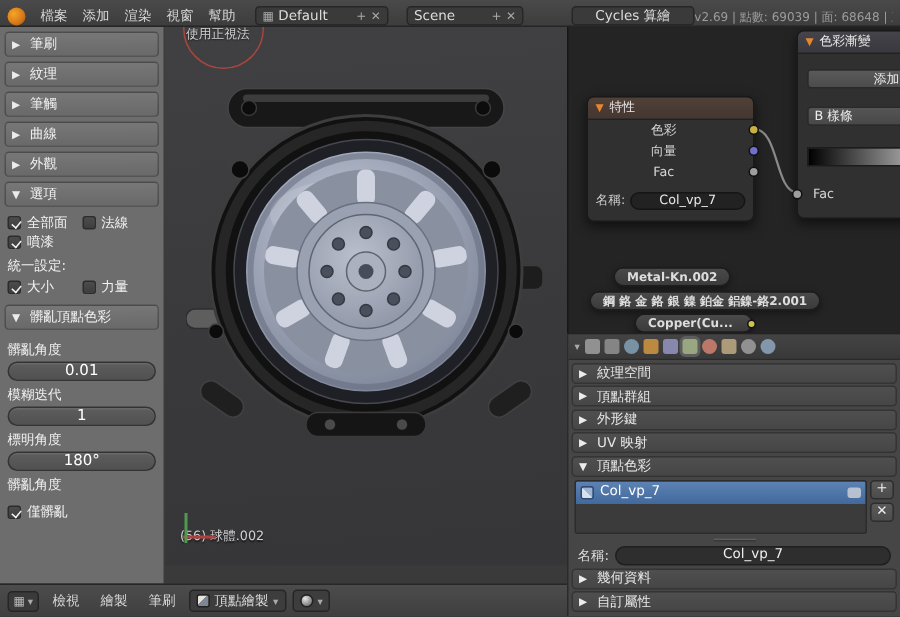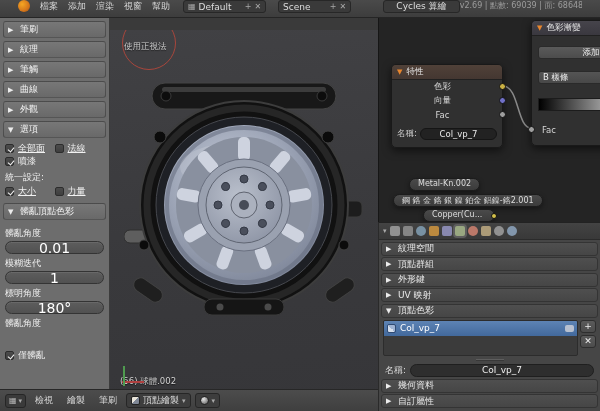--- a/index.html
+++ b/index.html
@@ -7,21 +7,21 @@
   body {
     position: relative; overflow: hidden;
     background: #3a3a3a;
     font-family: "DejaVu Sans", "Liberation Sans", sans-serif;
     font-size: 9px; color: #dcdcdc;
   }
 
   
   .top-header { position:absolute; left:0; top:0; width:600px; height:18px;
     background:linear-gradient(#4a4a4a,#3d3d3d); border-bottom:1px solid #252525;
-    display:flex; align-items:flex-start; padding:0 18px; z-index:20; }
+    display:flex; align-items:flex-end; padding:0 5px; z-index:20; }
   .logo { width:12px; height:12px; border-radius:50%; flex:none; margin-right:5px;
     background:radial-gradient(circle at 35% 35%, #f5a623, #d4761b 60%, #9c4f0e); }
   .menu-item { padding:0 5px; color:#d8d8d8; white-space:nowrap; }
   .hdr-box { display:flex; align-items:center; gap:3px; background:#3a3a3a;
     border:1px solid #272727; border-radius:3px; height:13px; padding:0 4px; color:#ddd; }
   .hdr-box .mini { color:#a8a8a8; font-size:8px; }
   .stats { margin-left:auto; color:#9c9c9c; font-size:8px; white-space:nowrap; overflow:hidden; }
 
   
   .tool-shelf { position:absolute; left:0; top:18px; width:110px; height:371px;
@@ -30,28 +30,28 @@
     border:1px solid rgba(0,0,0,.28); background:linear-gradient(#777,#696969);
     margin-bottom:3px; padding:0 4px; }
   .tri { font-size:7px; color:#ececec; width:8px; flex:none; }
   .shelf-body { padding:1px 2px 5px; }
   .cb-row { display:flex; align-items:center; gap:4px; height:13px; }
   .cb { width:9px; height:9px; flex:none; background:linear-gradient(#4c4c4c,#3e3e3e);
     border:1px solid #2c2c2c; border-radius:2px; position:relative; }
   .cb.checked::after { content:""; position:absolute; left:2.5px; top:0.5px; width:3px; height:5px;
     border:solid #f2f2f2; border-width:0 1.5px 1.5px 0; transform:rotate(40deg); }
   .two-col { display:flex; }
-  .two-col .cb-row { width:50%;text-decoration:underline; }
+  .two-col .cb-row { width:50%; }
   .sub-label, .field-label { margin:3px 0 1px; color:#f0f0f0; }
   .val-field { height:13px; background:linear-gradient(#5d5d5d,#515151); border:1px solid #343434;
     border-radius:7px; color:#fff; display:flex; align-items:center; justify-content:center;
-    font-size:14px; box-shadow:inset 0 1px 0 rgba(255,255,255,.08); }
-
-  
-  .viewport { position:absolute; left:110px; top:30px; width:268px; height:371px;
+    font-size:10px; box-shadow:inset 0 1px 0 rgba(255,255,255,.08); }
+
+  
+  .viewport { position:absolute; left:110px; top:6px; width:268px; height:371px;
     background:linear-gradient(175deg,#414144,#39393c 60%,#363639); overflow:hidden; }
   .vp-label { position:absolute; color:#d2d2d2; font-size:8.5px; text-shadow:0 1px 1px rgba(0,0,0,.6); }
   .brush-cursor { position:absolute; width:54px; height:54px; border:1px solid #a8463c;
     border-radius:50%; left:12px; top:-14px; }
 
   
   .node-editor { position:absolute; left:378px; top:18px; width:222px; height:204px;
     background:#242424; border-left:1px solid #161616; overflow:hidden; }
   .node { position:absolute; background:rgba(49,49,49,.97); border:1px solid #191919;
     border-radius:5px; box-shadow:0 3px 8px rgba(0,0,0,.55); font-size:8.5px; }
@@ -69,22 +69,22 @@
   .nd-lbl { color:#cfcfcf; }
   .nd-field { flex:1; height:12px; background:#222; border:1px solid #151515; border-radius:6px;
     color:#e8e8e8; display:flex; align-items:center; justify-content:center; }
   .nd-btn { height:13px; background:linear-gradient(#5a5a5a,#4c4c4c); border:1px solid #2a2a2a;
     border-radius:3px; display:flex; align-items:center; justify-content:center; color:#eee; }
   .nd-select { height:13px; background:linear-gradient(#555,#484848); border:1px solid #2a2a2a;
     border-radius:3px; display:flex; align-items:center; justify-content:space-between; padding:0 4px; color:#eee; }
   .ramp-bar { height:13px; border:1px solid #1c1c1c; background:linear-gradient(to right,#000,#fff); }
   .chev { font-size:7px; color:#aaa; }
   .pill { position:absolute; height:13px; background:linear-gradient(#4a4a4a,#3b3b3b);
-    border:1px solid #1c1c1c; border-radius:7px; display:flex; padding:0 8px;
-    color:#ddd; font-size:8px; box-shadow:0 2px 5px rgba(0,0,0,.4); white-space:nowrap; }
+    border:1px solid #1c1c1c; border-radius:7px; display:flex; align-items:center; padding:0 8px;
+    color:#ddd; font-size:8px; box-shadow:0 2px 5px rgba(0,0,0,.4); white-space:nowrap;font-weight:bold; }
   .pill .dot { width:6px; height:6px; border-radius:50%; border:1px solid #101010; }
 
   
   .props { position:absolute; left:378px; top:222px; width:222px; height:189px;
     background:#464646; border-left:1px solid #2a2a2a; border-top:1px solid #222; overflow:hidden; }
   .props-hdr { height:17px; background:linear-gradient(#434343,#393939); border-bottom:1px solid #2b2b2b;
     display:flex; align-items:center; gap:3px; padding:0 4px; }
   .pi { width:10px; height:10px; border-radius:2px; background:#8f8f8f; opacity:.9; flex:none; }
   .pi.round { border-radius:50%; }
   .pi.active { box-shadow:0 0 0 2px #616161; }
@@ -209,21 +209,21 @@
     <span>髒亂頂點色彩</span>
   </div>
   <div class="shelf-body">
     <div class="field-label">髒亂角度</div>
     <div class="val-field">0.01</div>
     <div class="field-label">模糊迭代</div>
     <div class="val-field">1</div>
     <div class="field-label">標明角度</div>
     <div class="val-field">180°</div>
     <div class="field-label">髒亂角度</div>
-    <div class="cb-row" style="margin-top:19px">
+    <div class="cb-row" style="margin-top:5px">
       <span class="cb checked"></span>
       <span>僅髒亂</span>
     </div>
   </div>
 </div>
 
 <div class="viewport">
   <svg width="240" height="250" viewBox="0 0 240 250" style="position:absolute;left:14px;top:45px">
     <defs>
       <radialGradient id="gGlass" cx="42%" cy="36%" r="75%">

